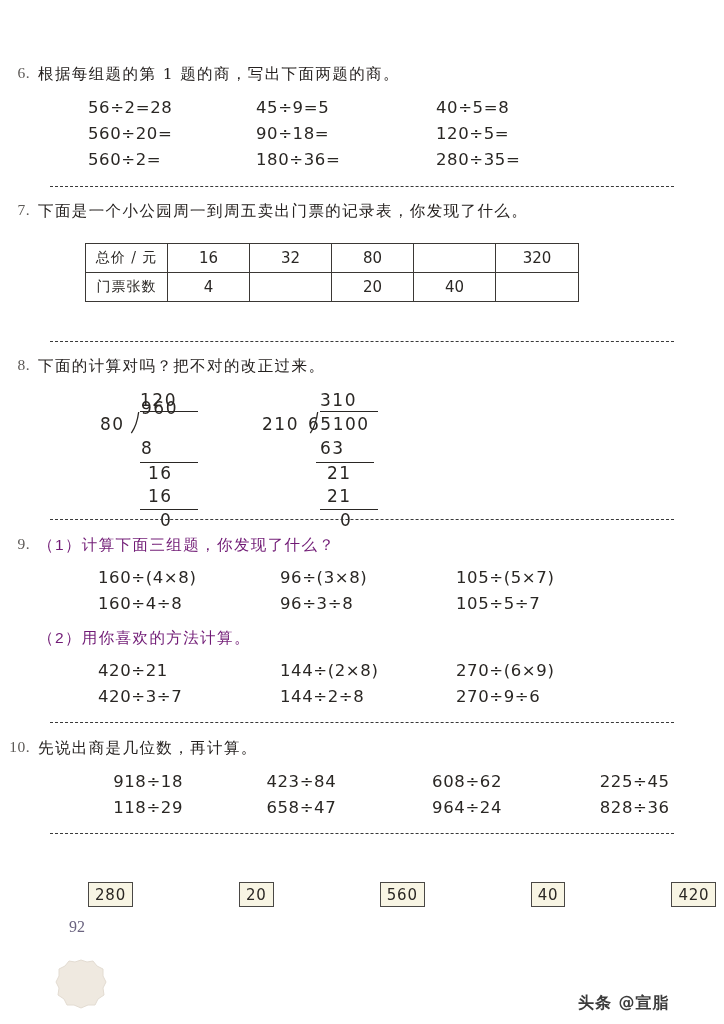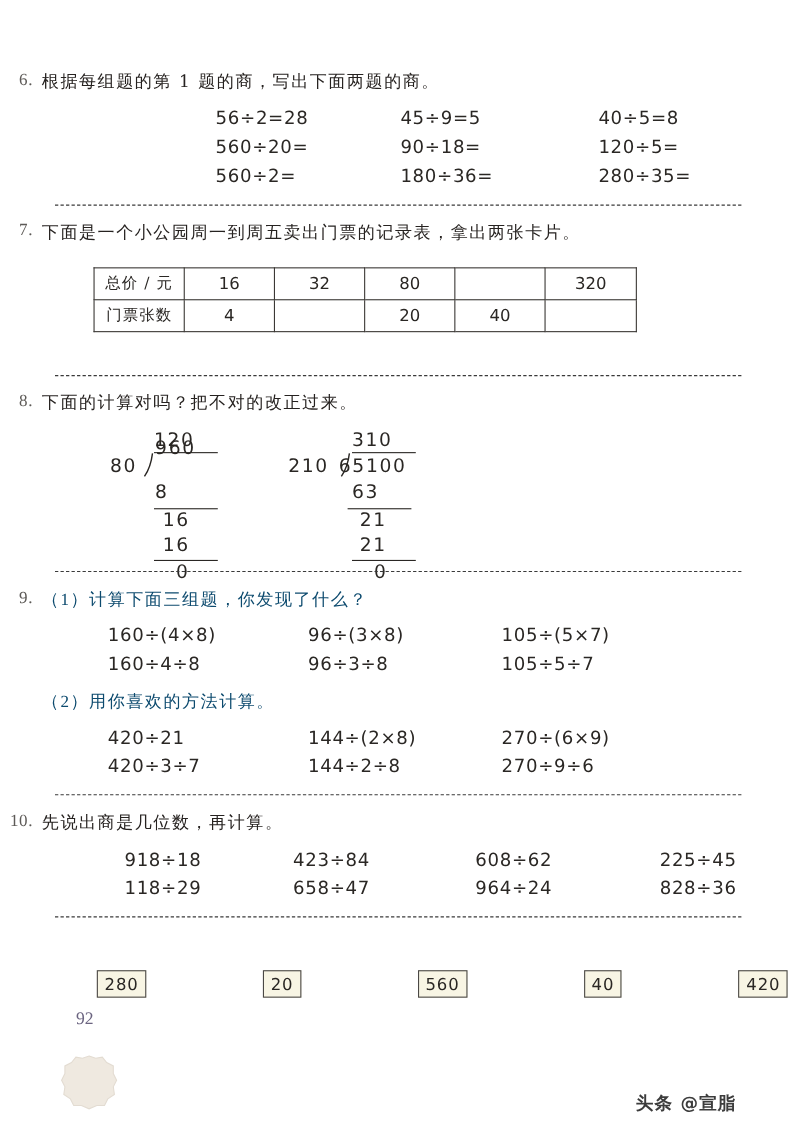--- a/index.html
+++ b/index.html
@@ -22,22 +22,22 @@
     font-size:15.5px;color:#5d5a57;letter-spacing:.5px;
     padding-right:8px;box-sizing:border-box;
   }
   .qtext{
     font-family:"DejaVu Serif", serif;
     font-size:15.5px;color:#262220;
     letter-spacing:1.4px;line-height:1.35;
     white-space:nowrap;
   }
   .sub-label{
-    font-family:Liberation Serif, serif;
-    font-size:15.5px;color:#0c4a6e;letter-spacing:1.4px;
+    font-family:Liberation Sans, sans-serif;
+    font-size:15.5px;color:#701a75;letter-spacing:1.4px;
     white-space:nowrap;
   }
 
   
   .mathrow{display:flex;}
   .mathcell{
     font-family:"DejaVu Sans", sans-serif;
     font-size:16.5px;color:#2a2724;
     letter-spacing:.6px;
     white-space:nowrap;
@@ -138,21 +138,21 @@
 </head>
 <body>
 
 <div class="page">
 
   <div class="ex" style="top:64px;">
     <div class="qhead">
       <div class="qnum">6.</div>
       <div class="qtext">根据每组题的第 1 题的商，写出下面两题的商。</div>
     </div>
-    <div class="mathrow" style="margin-top:10px;justify-content:flex-end;">
+    <div class="mathrow" style="margin-top:10px;">
       <div style="width:88px;"></div>
       <div style="width:168px;">
         <div class="mathcell">56÷2=28</div>
         <div class="mathcell">560÷20=</div>
         <div class="mathcell">560÷2=</div>
       </div>
       <div style="width:180px;">
         <div class="mathcell">45÷9=5</div>
         <div class="mathcell">90÷18=</div>
         <div class="mathcell">180÷36=</div>
@@ -163,21 +163,21 @@
         <div class="mathcell">280÷35=</div>
       </div>
     </div>
   </div>
 
   <div class="sep" style="top:186px;"></div>
 
   <div class="ex" style="top:201px;">
     <div class="qhead">
       <div class="qnum">7.</div>
-      <div class="qtext">下面是一个小公园周一到周五卖出门票的记录表，拿出两张卡片。</div>
+      <div class="qtext">下面是一个小公园周一到周五卖出门票的记录表，你发现了什么。</div>
     </div>
   </div>
 
   <table class="ticket" style="top:243px;left:85px;width:493px;">
     <colgroup>
       <col style="width:82px;">
       <col style="width:82px;">
       <col style="width:82px;">
       <col style="width:82px;">
       <col style="width:82px;">

